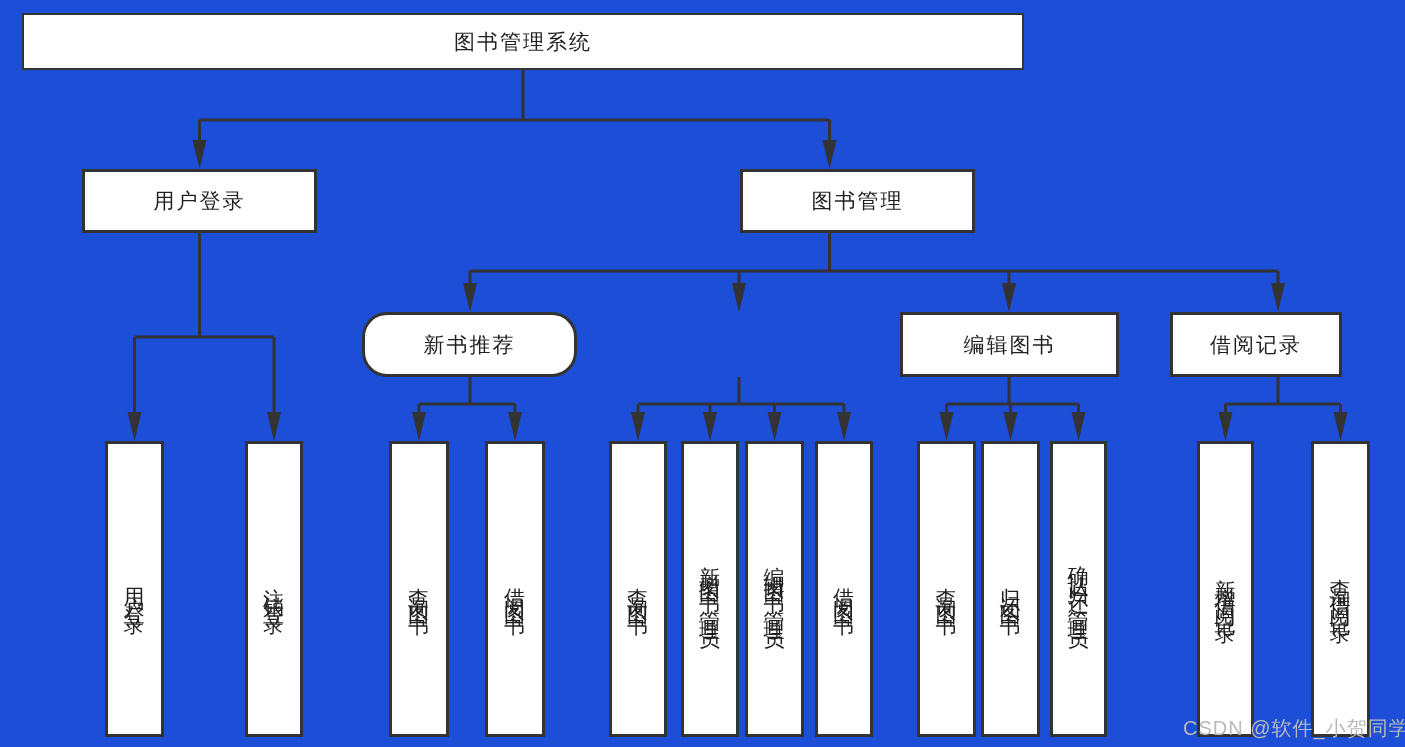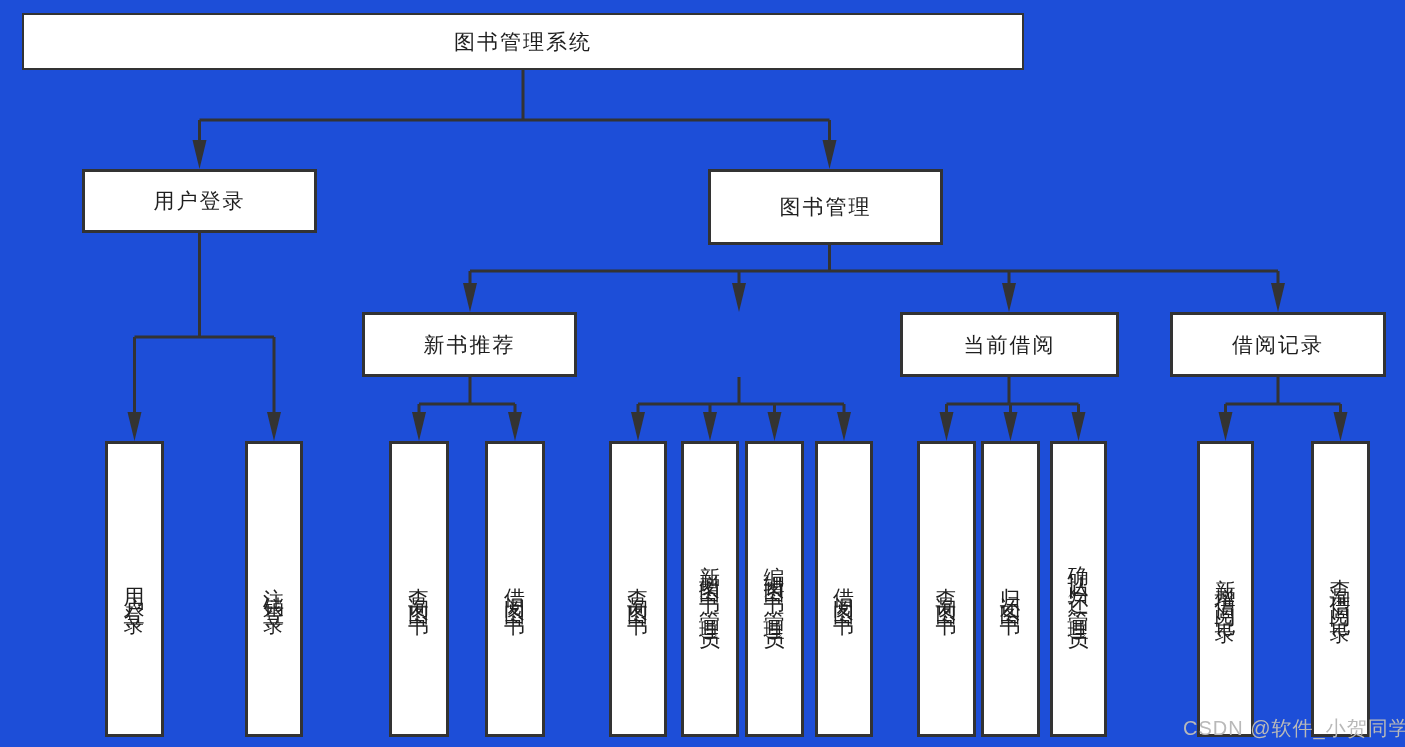--- a/index.html
+++ b/index.html
@@ -21,25 +21,25 @@
     writing-mode:vertical-rl; text-orientation:mixed;
     font-size:21px; line-height:1; letter-spacing:9px;
   }
   .watermark {
     position:absolute; left:1183px; top:715px; z-index:5;
     font-size:20px; letter-spacing:1px; color:#b9b9b9; white-space:nowrap;
   }
   
   .n-root  { left:22px;  top:13px;  width:1002px; height:57px; }
   .n-l2a   { left:82px;  top:169px; width:235px; height:64px; }
-  .n-l2b   { left:708px; top:169px; width:235px; height:76px;text-align:right; }
-  .n-l3a   { left:362px;  top:312px; width:215px; height:65px; }
+  .n-l2b   { left:740px; top:169px; width:235px; height:64px;text-align:right; }
+  .n-l3a   { left:362px;  top:312px; width:215px; height:65px;border-radius:25px; }
   .n-l3b   { left:631px;  top:312px; width:216px; height:65px; }
   .n-l3c   { left:900px;  top:312px; width:219px; height:65px; }
-  .n-l3d   { left:1170px; top:312px; width:216px; height:65px; }
+  .n-l3d   { left:1170px; top:312px; width:172px; height:65px; }
   .leaf { top:441px; height:296px; }
   .n-f1  { left:105px;  width:59px; }
   .n-f2  { left:245px;  width:58px; }
   .n-f3  { left:389px;  width:60px; }
   .n-f4  { left:485px;  width:60px; }
   .n-f5  { left:609px;  width:58px; }
   .n-f6  { left:681px;  width:58px; }
   .n-f7  { left:745px;  width:59px; }
   .n-f8  { left:815px;  width:58px; }
   .n-f9  { left:917px;  width:59px; }
@@ -143,21 +143,21 @@
     <span>用户登录</span>
   </div>
   <div class="node h n-l2b">
     <span>图书管理</span>
   </div>
 
   <div class="node h n-l3a">
     <span>新书推荐</span>
   </div>
   <div class="node h n-l3c">
-    <span>当前借阅</span>
+    <span>编辑图书</span>
   </div>
   <div class="node h n-l3d">
     <span>借阅记录</span>
   </div>
 
   <div class="node leaf n-f1">
     <span>用户登录</span>
   </div>
   <div class="node leaf n-f2">
     <span>注销登录</span>

